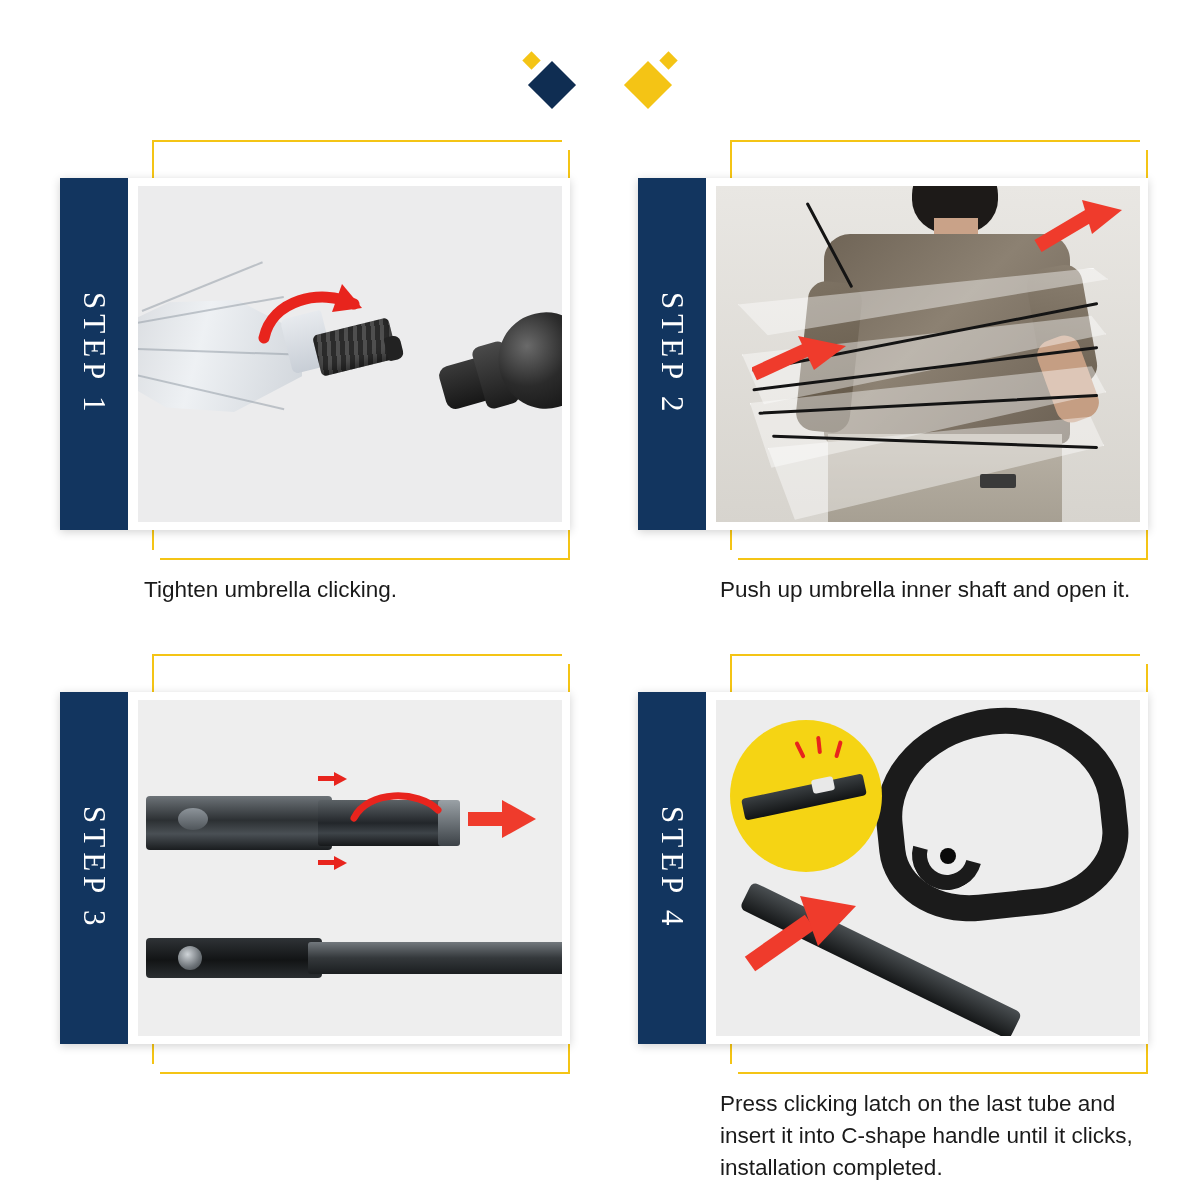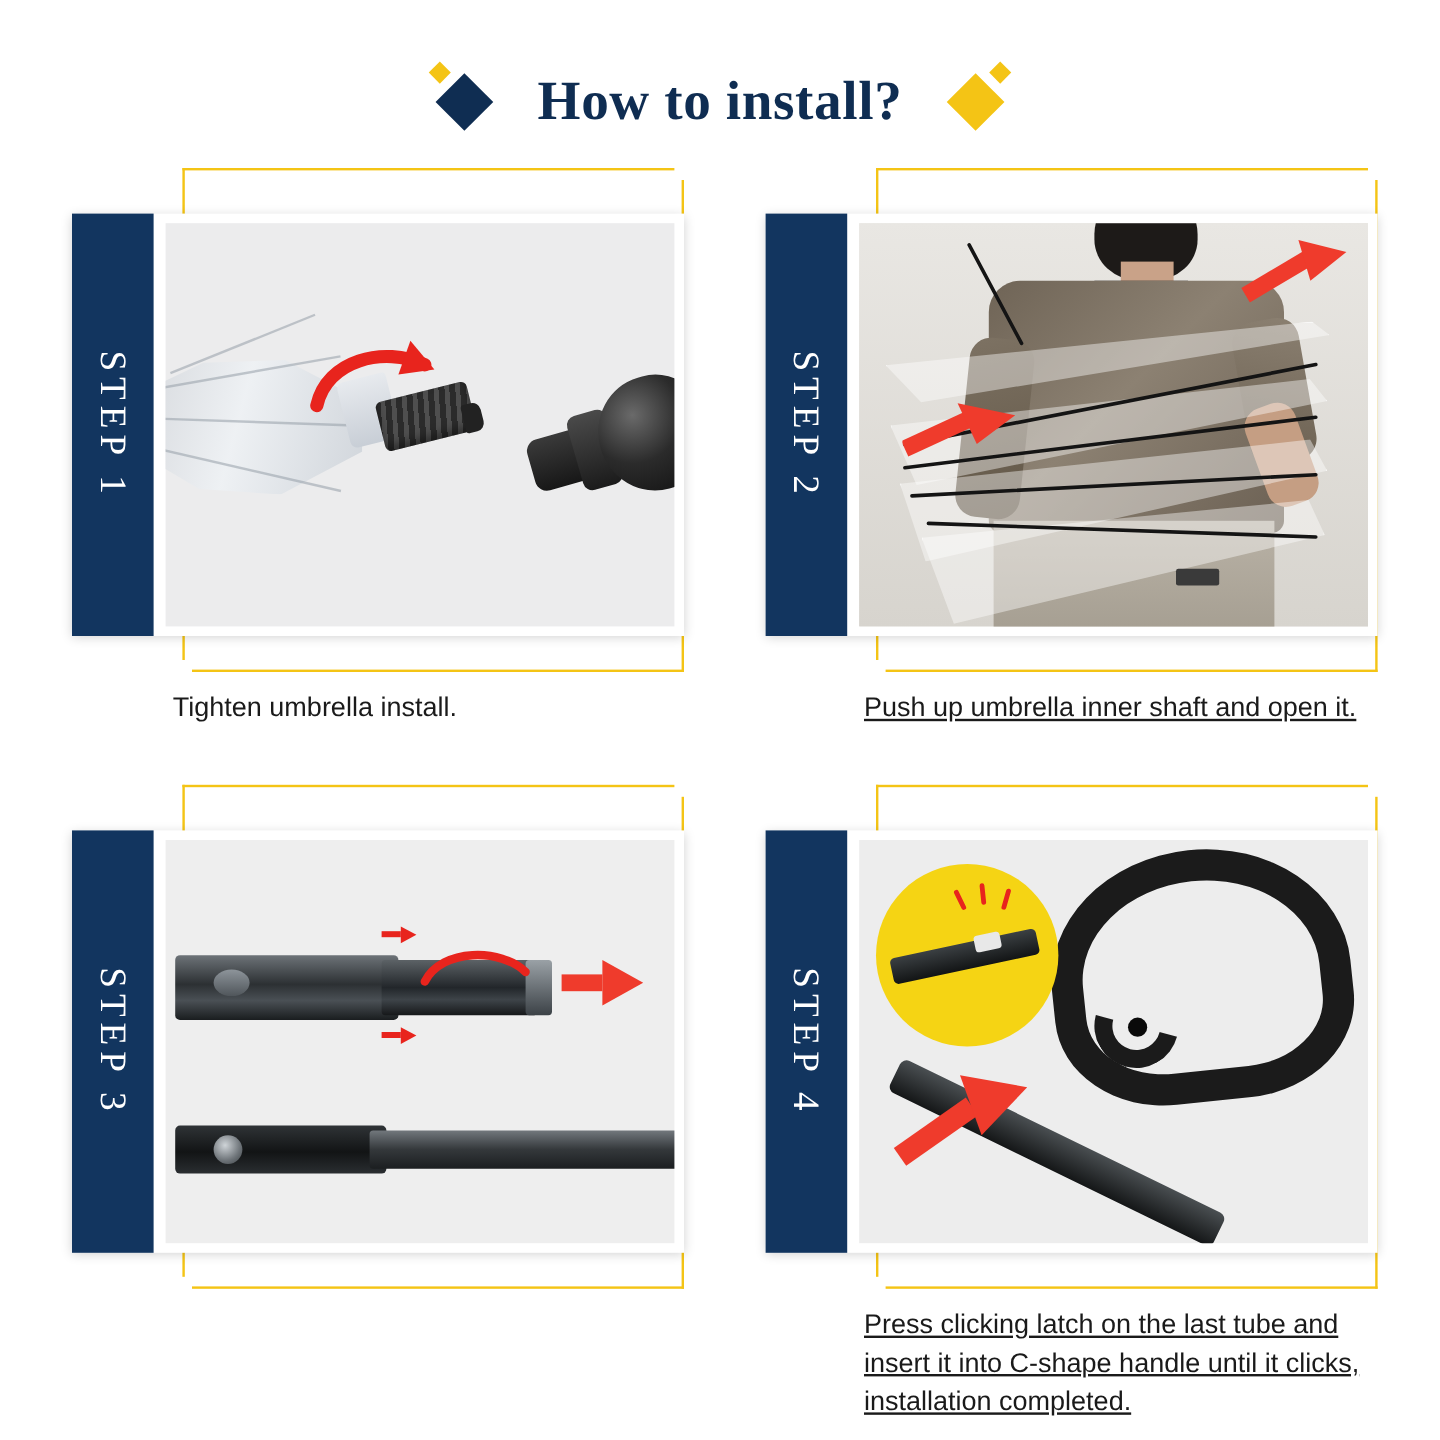--- a/index.html
+++ b/index.html
@@ -106,21 +106,21 @@
   }
 
   .caption {
     margin-top: 14px;
     padding-left: 92px;
     padding-right: 4px;
     font-size: 22.5px;
     line-height: 1.42;
     color: #1a1a1a;
   }
-  .caption.c2 { padding-left: 90px; text-decoration: underline; }
+  .caption.c2 { padding-left: 90px; }
   .cap-spacer { height: 26px; }
 
   
   .s1 { background: #ececed; }
   .s1 .canopy {
     position: absolute; left: -6px; top: 96px;
     width: 190px; height: 150px;
   }
   .s1 .canopy-body {
     position: absolute; left: 0; top: 18px;
@@ -399,21 +399,20 @@
 </head>
 <body>
 
 <div class="page">
 
   <div class="title-row">
     <div class="diamond-group left">
       <div class="dia-small"></div>
       <div class="dia-big"></div>
     </div>
-    <div class="title-text">How to install?</div>
     <div class="diamond-group right">
       <div class="dia-small"></div>
       <div class="dia-big"></div>
     </div>
   </div>
 
   <div class="grid">
 
     <div class="row">
 
@@ -443,21 +442,21 @@
                 <div class="ball"></div>
               </div>
 
               <svg class="curve-arrow" viewBox="0 0 110 70">
                 <path d="M6 56 C 14 18, 62 6, 96 22" stroke="#e8241d" stroke-width="11" fill="none" stroke-linecap="round"></path>
                 <path d="M84 2 L104 26 L74 30 Z" fill="#e8241d"></path>
               </svg>
             </div>
           </div>
         </div>
-        <div class="caption">Tighten umbrella install.</div>
+        <div class="caption">Tighten umbrella clicking.</div>
       </div>
 
       <div class="cell">
         <div class="frame">
           <div class="bracket tl"></div>
           <div class="bracket br"></div>
           <div class="panel">
             <div class="step-tab">
               <span>STEP 2</span>
             </div>

